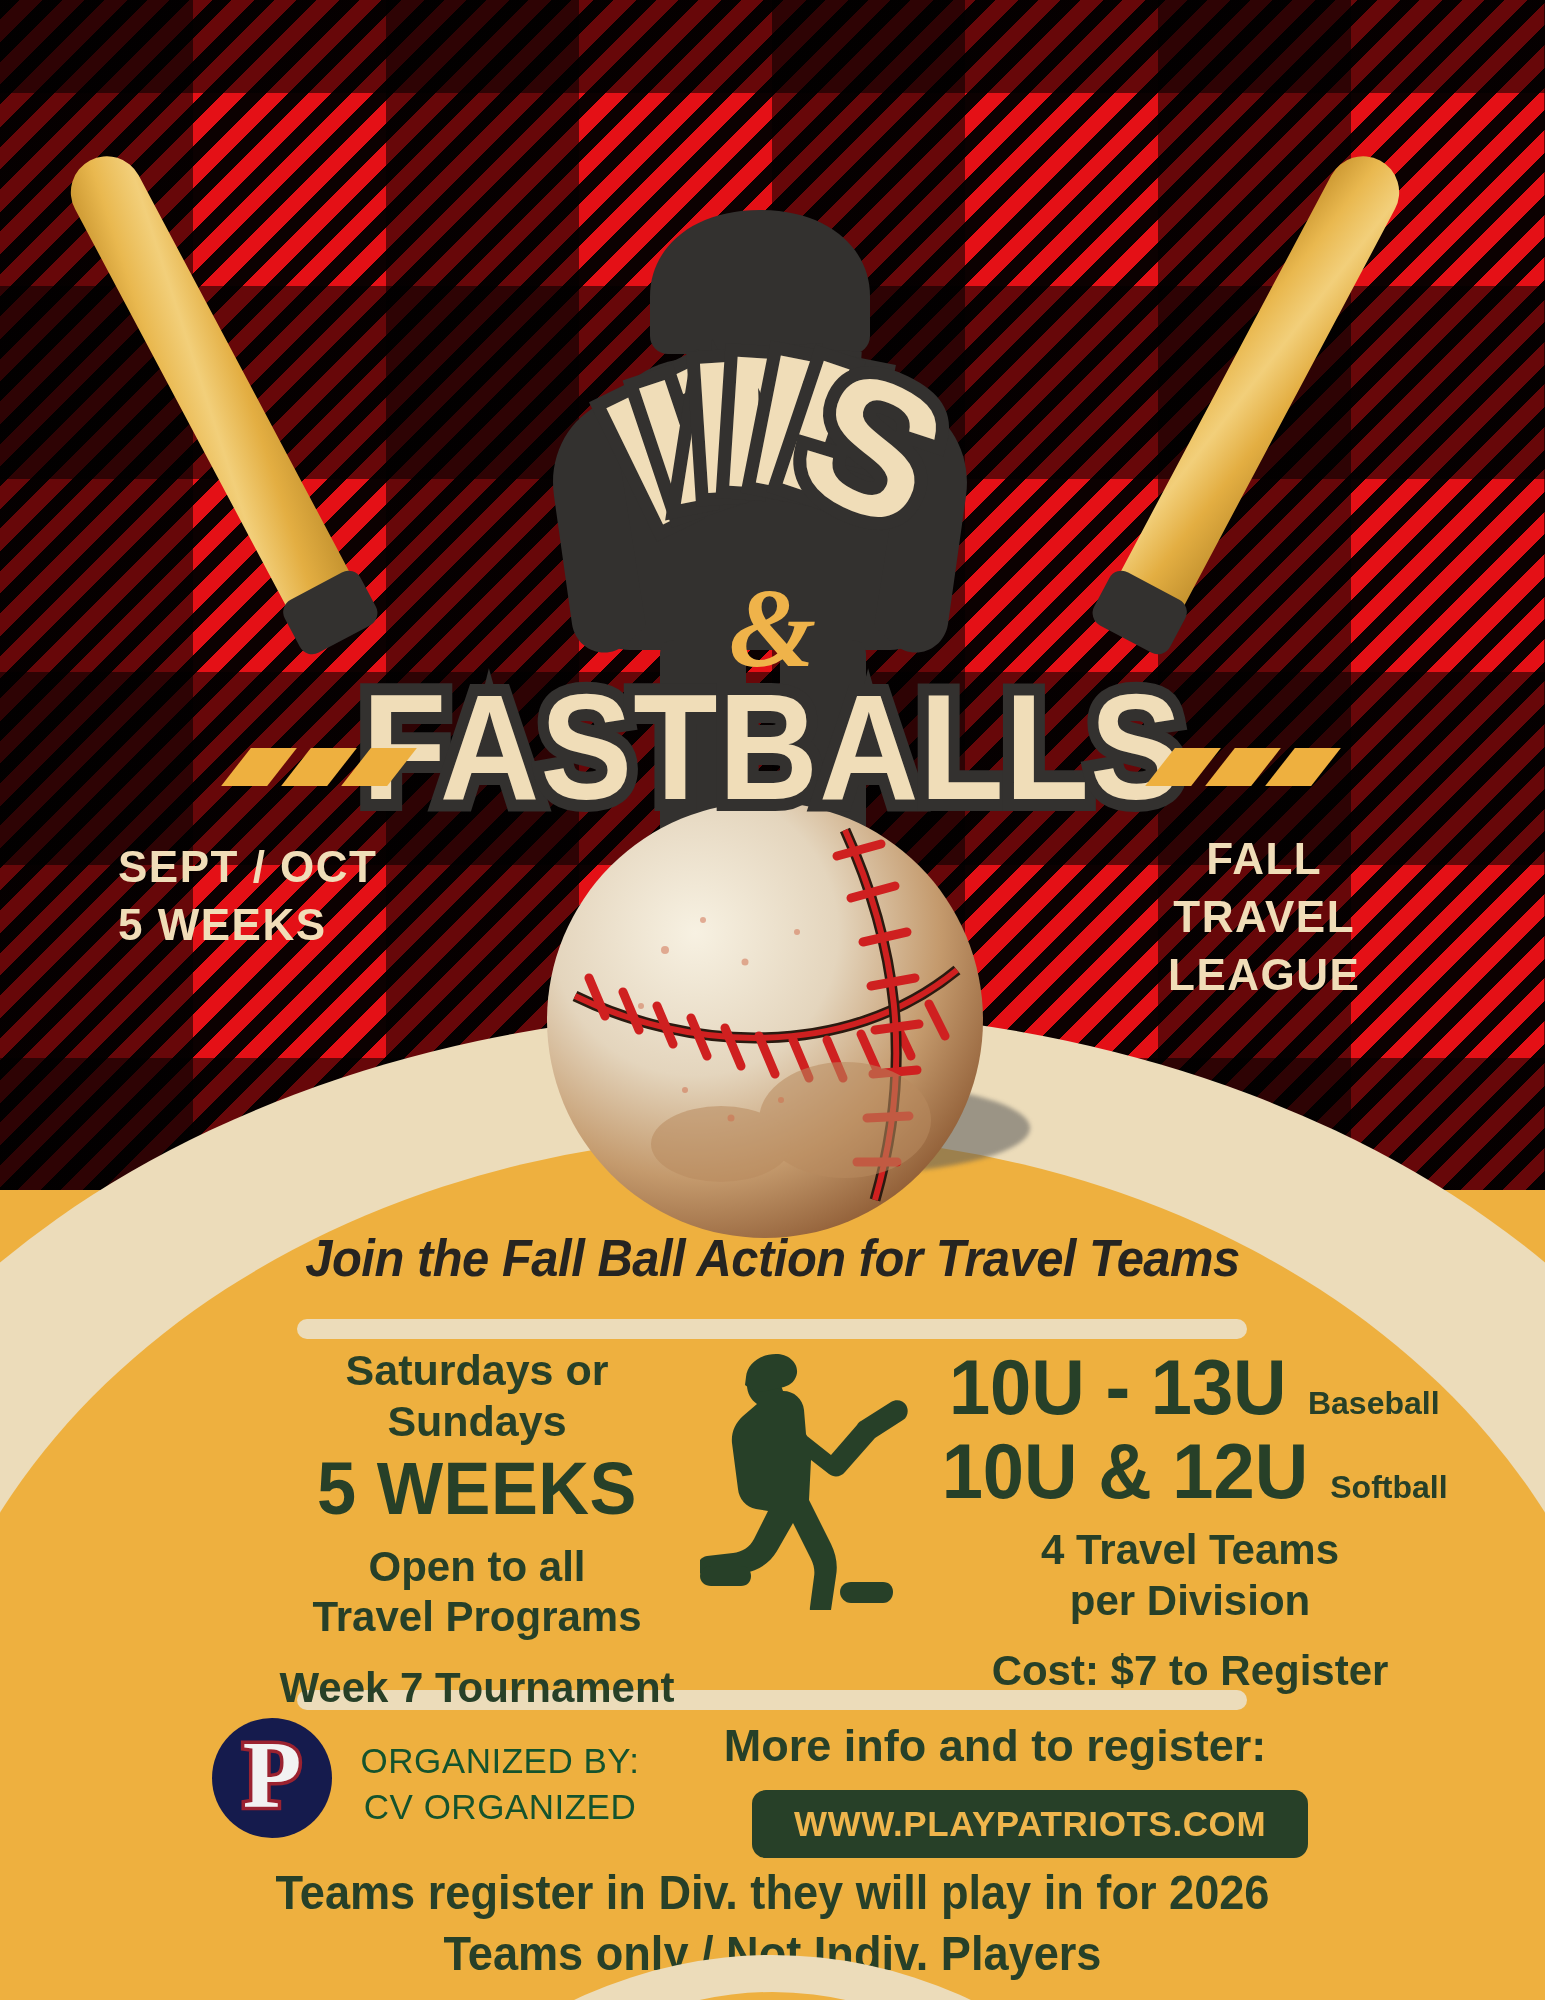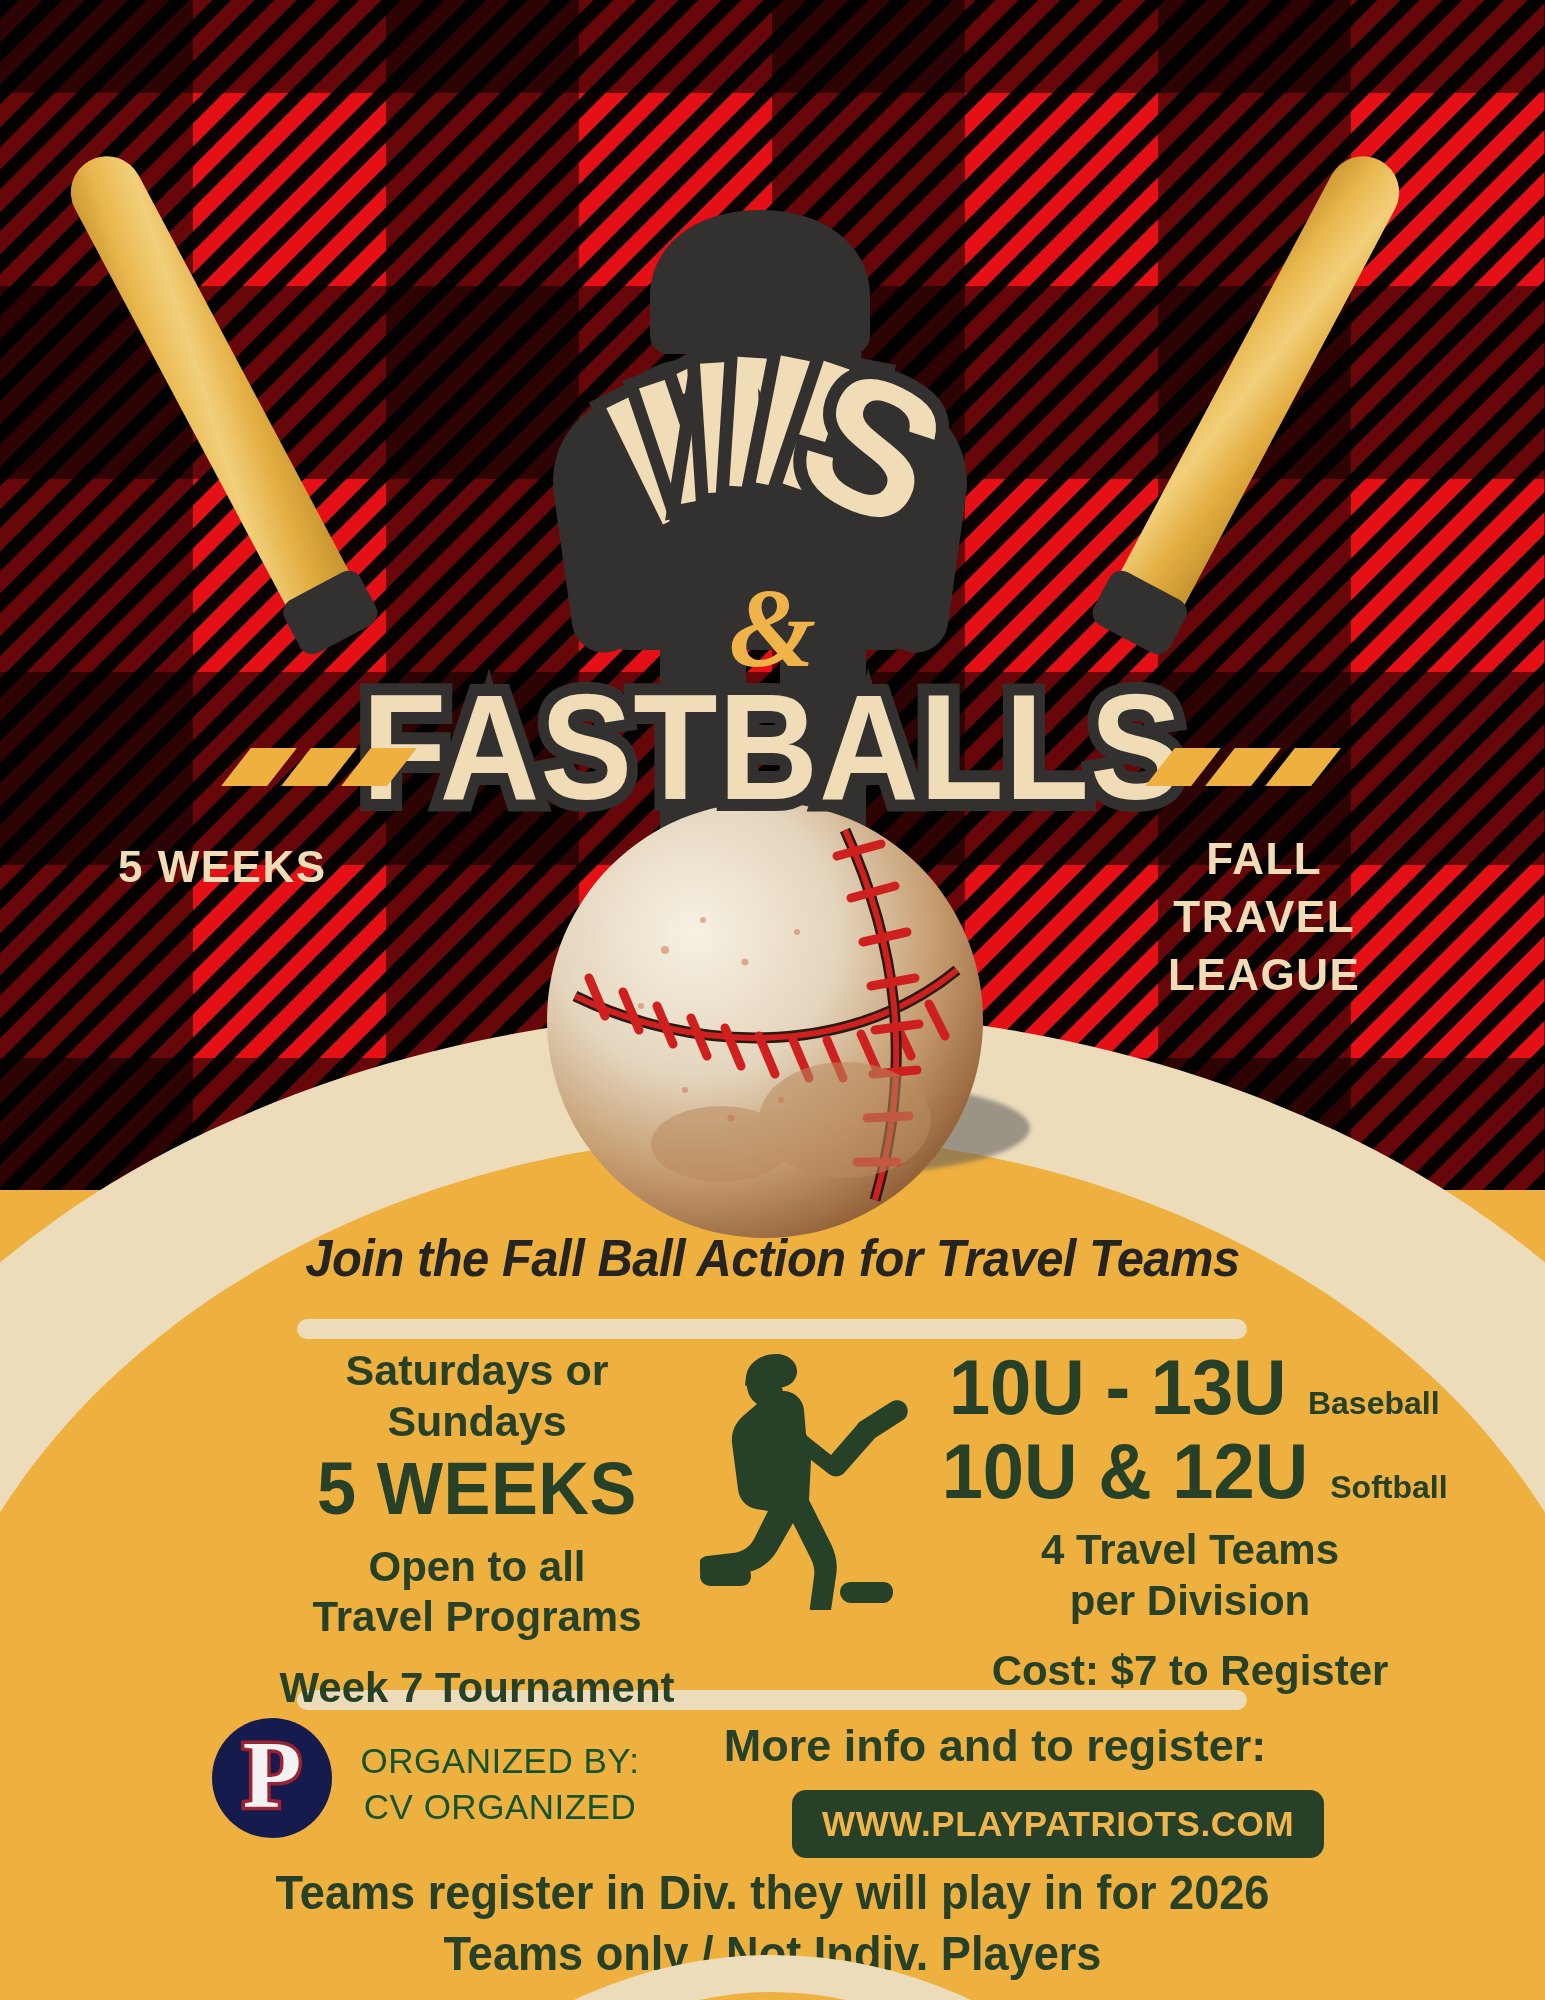--- a/index.html
+++ b/index.html
@@ -228,23 +228,23 @@
     color:#14532d; font-size: 35px; font-weight:400; line-height:1.32;
     letter-spacing:0.5px;
   }
   .moreinfo {
     position:absolute; left: 690px; top: 1720px; width: 610px;
     text-align:center;
     color:#274028; font-size: 45px; font-weight:700;
   }
   .url-pill {
     position:absolute; left: 752px; top: 1790px;
-    padding: 14px 30px;
+    padding: 14px 42px;
     background:#274028; border-radius: 14px;
-    color:#efb54c; font-weight:700; font-size: 35px; letter-spacing: 0.6px; margin-left: 40px;
+    color:#efb54c; font-weight:700; font-size: 35px; letter-spacing: 0.6px;
   }
   .bottom-notes {
     position:absolute; left:0; top: 1862px; width:1545px;
     text-align:center;
     font-family:"Liberation Sans Narrow","Liberation Sans",sans-serif;
     color:#274028; font-weight:700; font-size: 48px; line-height:1.28;
     transform: scaleX(0.94);
   }
 </style>
 </head>
@@ -369,20 +369,21 @@
       <div class="slash"></div>
       <div class="slash"></div>
   </div>
   <div class="slashes slashes-right">
     <div class="slash"></div>
       <div class="slash"></div>
       <div class="slash"></div>
   </div>
 
   <div class="side-label side-left">
+    <div>SEPT / OCT</div>
     <div>5 WEEKS</div>
   </div>
   <div class="side-label side-right">
     <div>FALL</div>
     <div>TRAVEL</div>
     <div>LEAGUE</div>
   </div>
 
   <div class="tagline">Join the Fall Ball Action for Travel Teams</div>
   <div class="divider divider-top"></div>

